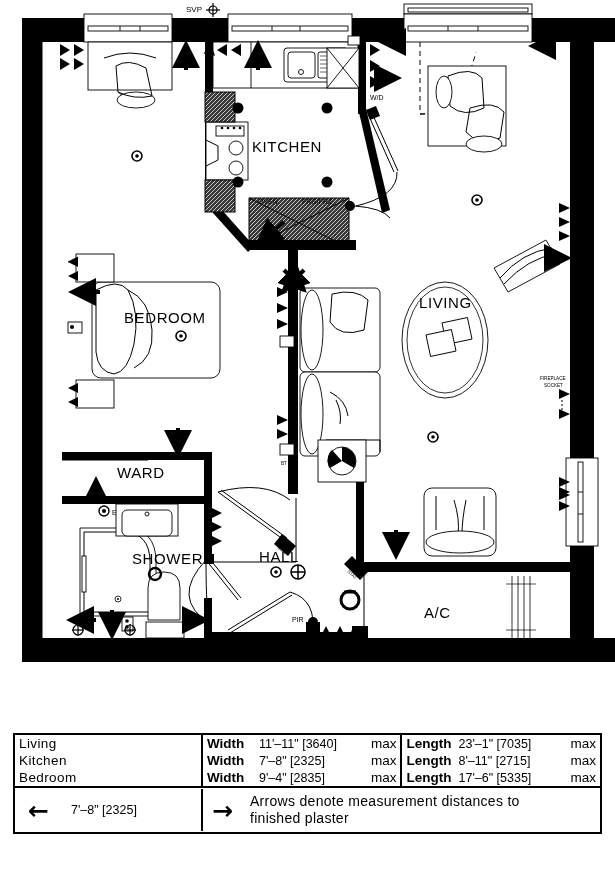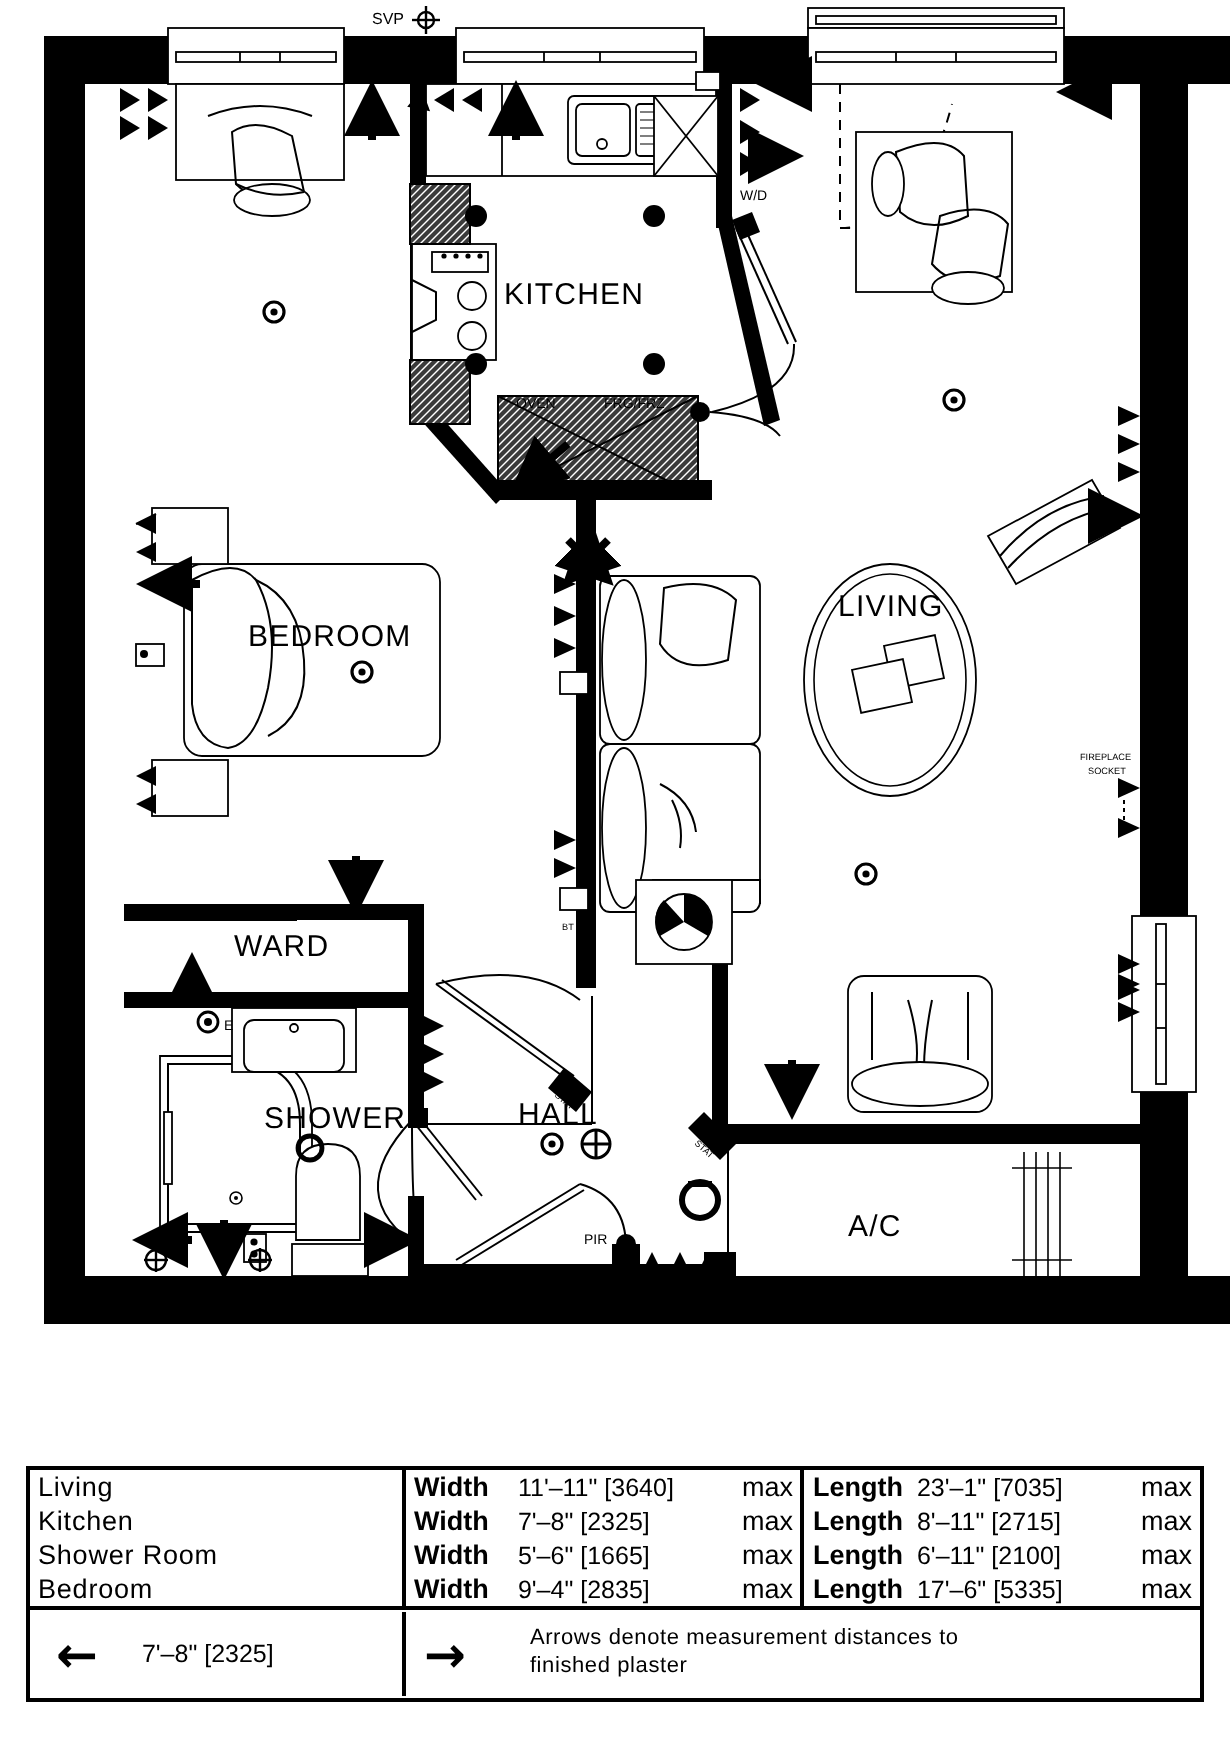--- a/index.html
+++ b/index.html
@@ -80,23 +80,23 @@
   .legend-note-box {
     display: flex;
     align-items: center;
     border-left: 2px solid #000;
     flex: 1;
     padding-left: 9px;
     min-height: 42px;
     box-sizing: border-box;
   }
   .legend-note-text {
-    font-size: 11px;
+    font-size: 14px;
     line-height: 1.25;
-    margin-left: 32px;
+    margin-left: 17px;
     letter-spacing: 0.3px;
   }
   
   .room-label {
     font-family: "Liberation Sans", sans-serif;
     font-size: 15px;
     fill: #000;
     letter-spacing: 0.6px;
   }
   .tiny-label {
@@ -658,29 +658,20 @@
       <tr>
         <td class="room-name">Kitchen</td>
         <td class="dim-cell">
           <span class="dim-label">Width</span><span class="dim-value">7'–8" [2325]</span><span class="dim-max">max</span>
         </td>
         <td class="dim-cell">
           <span class="dim-label">Length</span><span class="dim-value">8'–11" [2715]</span><span class="dim-max">max</span>
         </td>
       </tr>
 
-      <tr>
-        <td class="room-name">Shower Room</td>
-        <td class="dim-cell">
-          <span class="dim-label">Width</span><span class="dim-value">5'–6" [1665]</span><span class="dim-max">max</span>
-        </td>
-        <td class="dim-cell">
-          <span class="dim-label">Length</span><span class="dim-value">6'–11" [2100]</span><span class="dim-max">max</span>
-        </td>
-      </tr>
 
       <tr>
         <td class="room-name">Bedroom</td>
         <td class="dim-cell">
           <span class="dim-label">Width</span><span class="dim-value">9'–4" [2835]</span><span class="dim-max">max</span>
         </td>
         <td class="dim-cell">
           <span class="dim-label">Length</span><span class="dim-value">17'–6" [5335]</span><span class="dim-max">max</span>
         </td>
       </tr>

